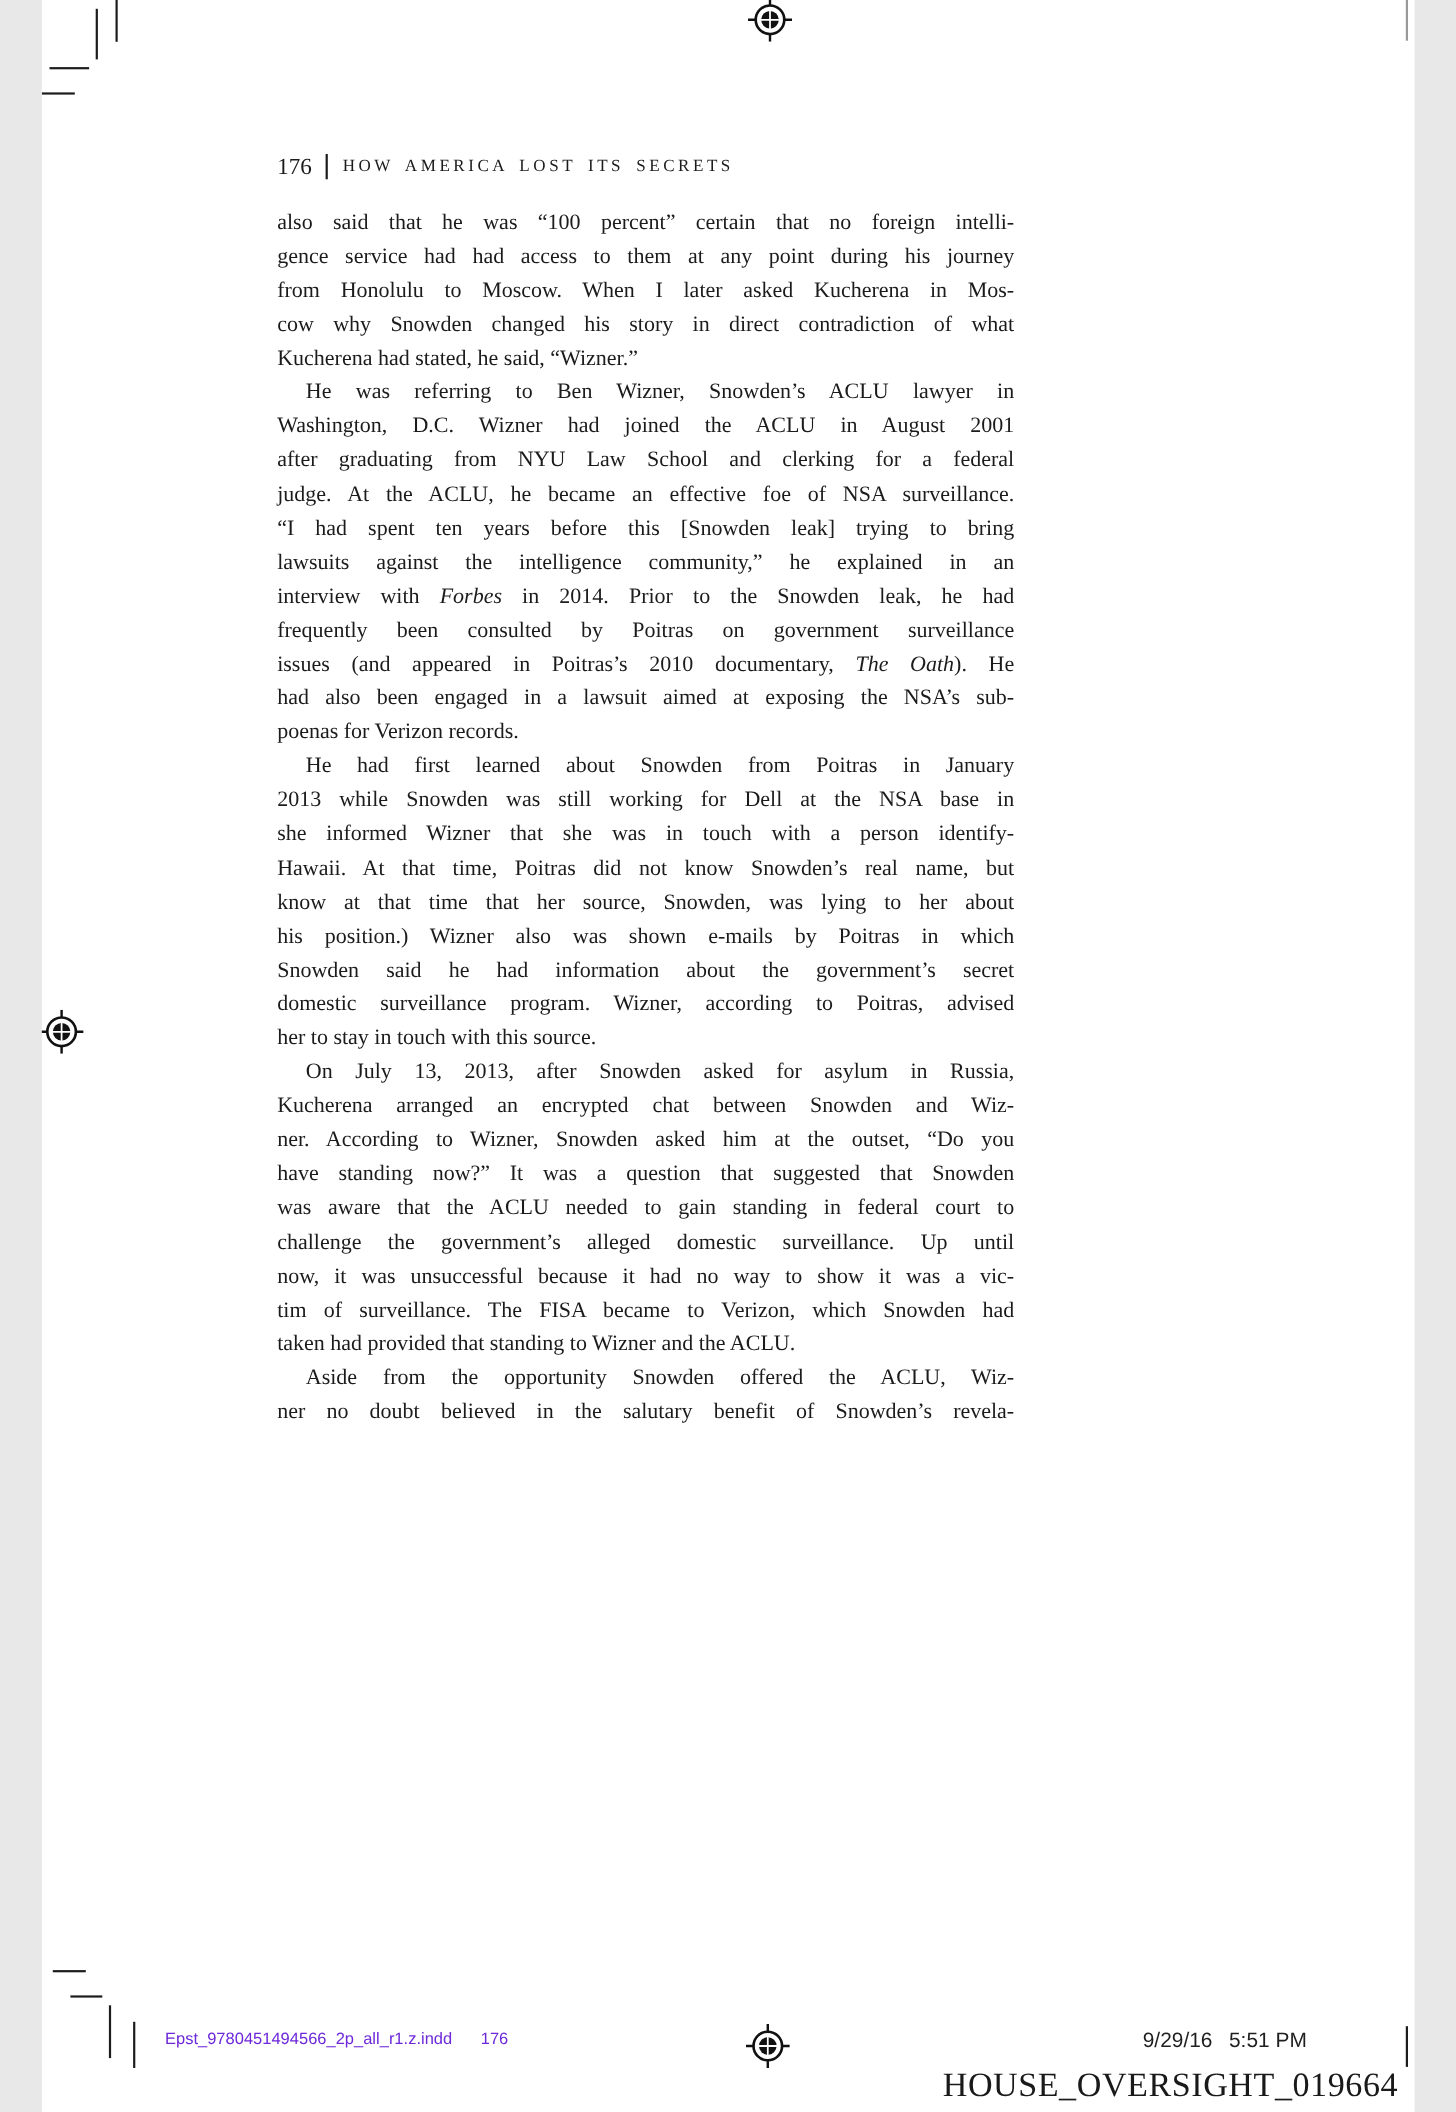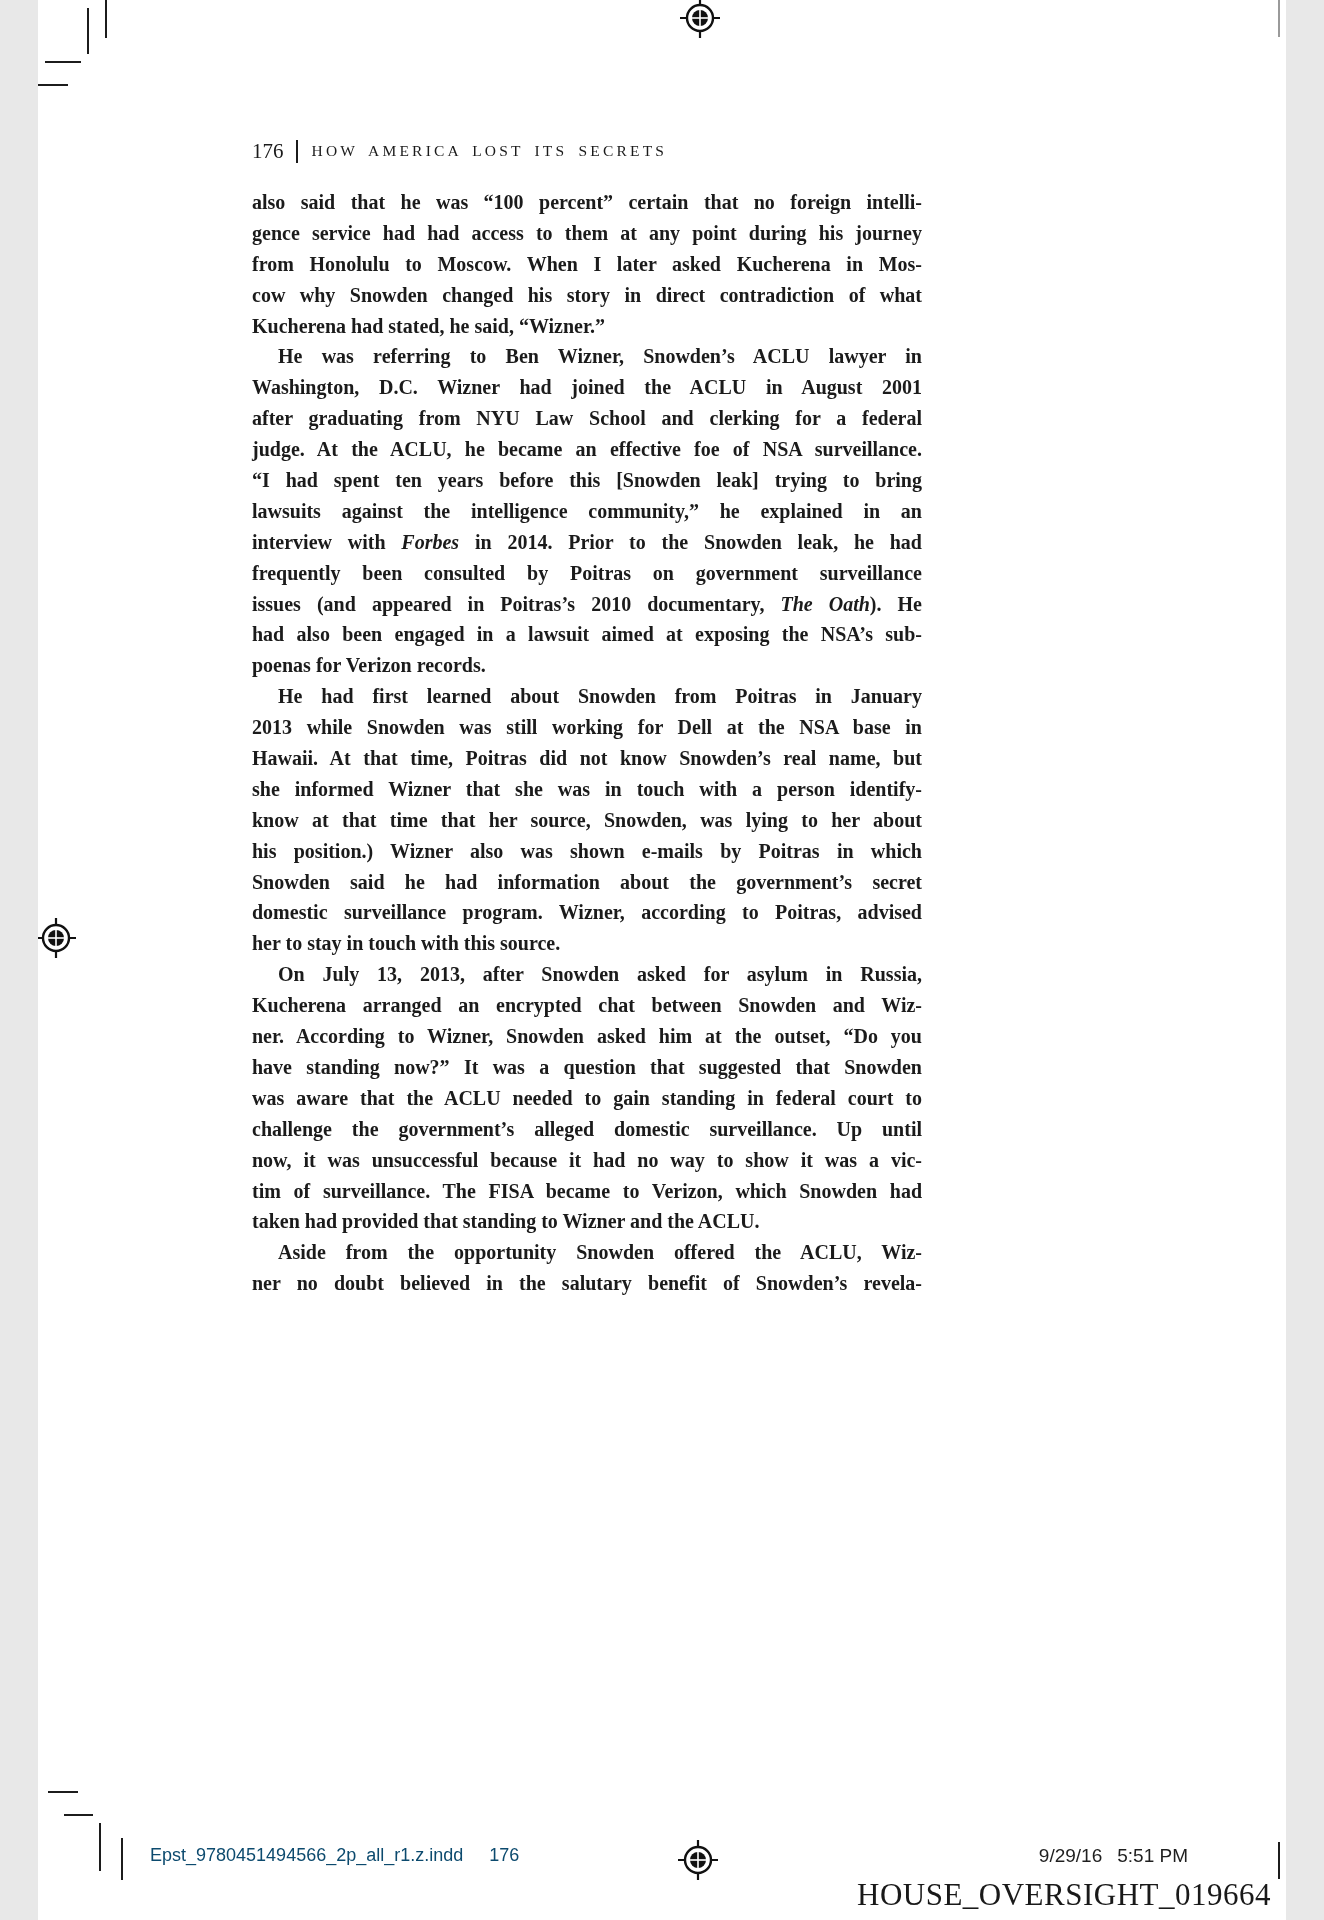--- a/index.html
+++ b/index.html
@@ -41,36 +41,35 @@
     width: 670px;
     color: #1b1b1b;
     font-size: 20px;
   }
   .body-text .line {
     height: 30.9px;
     line-height: 30.9px;
     text-align: justify;
     text-align-last: justify;
     white-space: normal;
-    font-weight: bold;
   }
   .body-text .line.flush { text-align-last: left; }
   .body-text .line.first-indent { text-indent: 26px; }
   .body-text .it { font-style: italic; }
 
   
   .footer-file {
     position: absolute;
     left: 112px;
     top: 1845px;
     display: flex;
     gap: 26px;
     font-family: "Liberation Sans", sans-serif;
-    font-size: 18px;
-    color: #0c4a6e;
+    font-size: 15px;
+    color: #6d28d9;
   }
   .footer-datetime {
     position: absolute;
     right: 98px;
     top: 1845px;
     display: flex;
     gap: 15px;
     font-family: "Liberation Sans", sans-serif;
     font-size: 19px;
     color: #1f1f1f;
@@ -175,22 +174,22 @@
         <div class="line"><span>lawsuits against the intelligence community,” he explained in an</span></div>
         <div class="line"><span>interview with </span><span class="it">Forbes</span><span> in 2014. Prior to the Snowden leak, he had</span></div>
         <div class="line"><span>frequently been consulted by Poitras on government surveillance</span></div>
         <div class="line"><span>issues (and appeared in Poitras’s 2010 documentary, </span><span class="it">The Oath</span><span>). He</span></div>
         <div class="line"><span>had also been engaged in a lawsuit aimed at exposing the NSA’s sub-</span></div>
         <div class="line flush"><span>poenas for Verizon records.</span></div>
       </div>
       <div>
         <div class="line first-indent"><span>He had first learned about Snowden from Poitras in January</span></div>
         <div class="line"><span>2013 while Snowden was still working for Dell at the NSA base in</span></div>
+        <div class="line"><span>she informed Wizner that she was in touch with a person identify-</span></div>
         <div class="line"><span>Hawaii. At that time, Poitras did not know Snowden’s real name, but</span></div>
-        <div class="line"><span>she informed Wizner that she was in touch with a person identify-</span></div>
         <div class="line"><span>know at that time that her source, Snowden, was lying to her about</span></div>
         <div class="line"><span>his position.) Wizner also was shown e-mails by Poitras in which</span></div>
         <div class="line"><span>Snowden said he had information about the government’s secret</span></div>
         <div class="line"><span>domestic surveillance program. Wizner, according to Poitras, advised</span></div>
         <div class="line flush"><span>her to stay in touch with this source.</span></div>
       </div>
       <div>
         <div class="line first-indent"><span>On July 13, 2013, after Snowden asked for asylum in Russia,</span></div>
         <div class="line"><span>Kucherena arranged an encrypted chat between Snowden and Wiz-</span></div>
         <div class="line"><span>ner. According to Wizner, Snowden asked him at the outset, “Do you</span></div>

